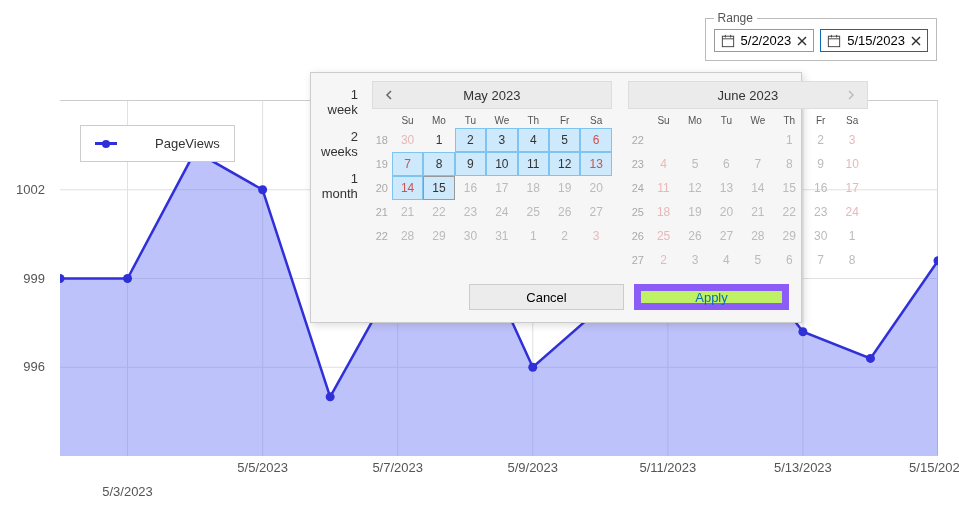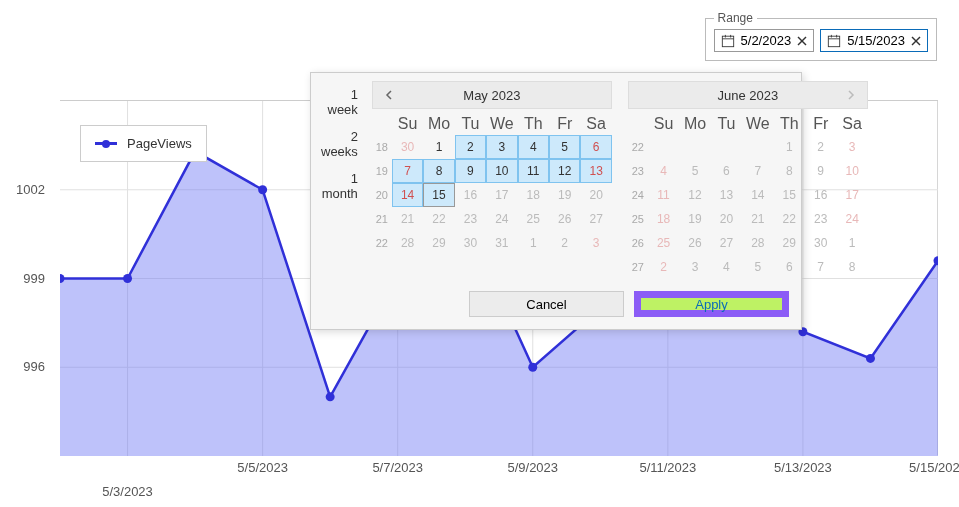--- a/index.html
+++ b/index.html
@@ -25,34 +25,34 @@
 .marker { fill: #3030d8; }
 .y-ticks { position: absolute; left: 10px; top: 100px; height: 355px; width: 45px; z-index: 2; }
 .y-tick { position: absolute; right: 10px; font-size: 13px; color: #555; transform: translateY(-50%); }
 .x-ticks { position: absolute; left: 60px; top: 460px; width: 878px; z-index: 2; }
 .x-tick { position: absolute; font-size: 13px; color: #555; transform: translateX(-50%); }
 
 
 .legend { position: absolute; left: 80px; top: 125px; background: #fff; border: 1px solid #ccc; padding: 10px 14px; z-index: 3; display: flex; align-items: center; gap: 10px; }
 .legend-swatch { width: 22px; height: 3px; background: #3030d8; position: relative; }
 .legend-swatch::after { content:''; position:absolute; width:8px; height:8px; background:#3030d8; border-radius:50%; left:50%; top:50%; transform:translate(-50%,-50%); }
-.legend-text { font-size: 13px; color: #333; }
+.legend-text { font-size: 13px; color: #333; margin-left: 28px; }
 
 
 .popup { position: absolute; top: 72px; left: 310px; width: 492px; background: #f6f6f6; border: 1px solid #ccc; box-shadow: 2px 2px 8px rgba(0,0,0,0.15); z-index: 10; display: flex; flex-direction: column; }
 .popup-body { display: flex; }
 .preset-list { width: 92px; padding: 8px 0; }
 .preset { padding: 6px 10px; font-size: 13px; color: #333; cursor: pointer; text-align: right; }
 .calendars { flex: 1; display: flex; gap: 16px; padding: 8px 12px 4px 4px; }
 .calendar { width: 240px; }
 .cal-header { background: #ebebeb; height: 28px; display: flex; align-items: center; justify-content: space-between; padding: 0 6px; border: 1px solid #ddd; }
 .cal-title { flex: 1; text-align: center; font-size: 13px; color: #333; }
 .nav-btn { width: 20px; height: 20px; display: flex; align-items: center; justify-content: center; cursor: pointer; color: #666; font-size: 11px; }
 .nav-btn.disabled { color: #bbb; cursor: default; }
-.dow-row { display: grid; grid-template-columns: 20px repeat(7, 1fr); text-align: center; font-size: 16px; color: #555; padding: 6px 0 2px 0; }
+.dow-row { display: grid; grid-template-columns: 20px repeat(7, 1fr); text-align: center; font-size: 10px; color: #555; padding: 6px 0 2px 0; }
 .dow-row .wk { color: transparent; }
 .week-row { display: grid; grid-template-columns: 20px repeat(7, 1fr); }
 .wkno { font-size: 11px; color: #aaa; display: flex; align-items: center; justify-content: center; height: 24px; }
 .day { height: 24px; display: flex; align-items: center; justify-content: center; font-size: 12px; color: #333; border: 1px solid transparent; cursor: pointer; margin: 0; }
 .day.other { color: #bbb; }
 .day.future .d-label { color: #bbb; }
 .day.sun { color: #d05050; }
 .day.other.sun { color: #e8b8b8; }
 .day.sel { background: #cde9fb; border: 1px solid #7fc3ef; }
 .day.today { border: 1px solid #999; }

